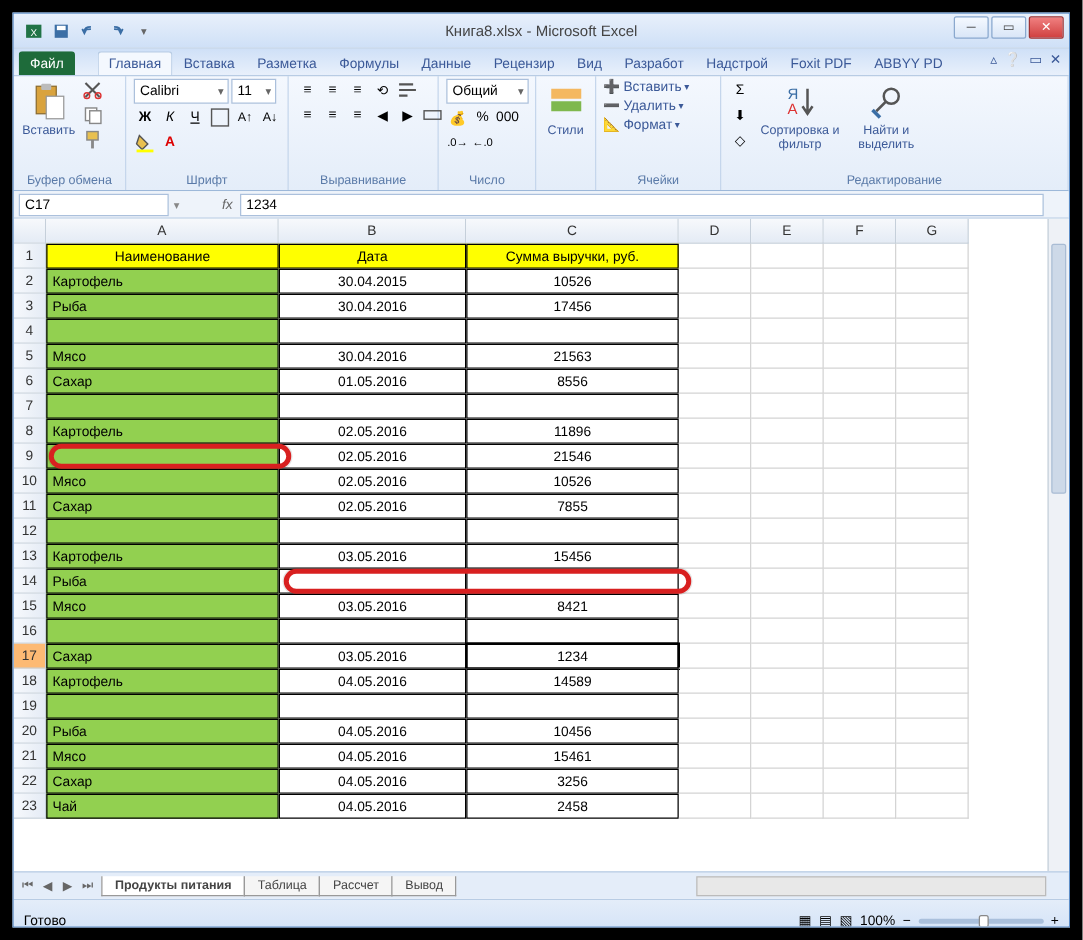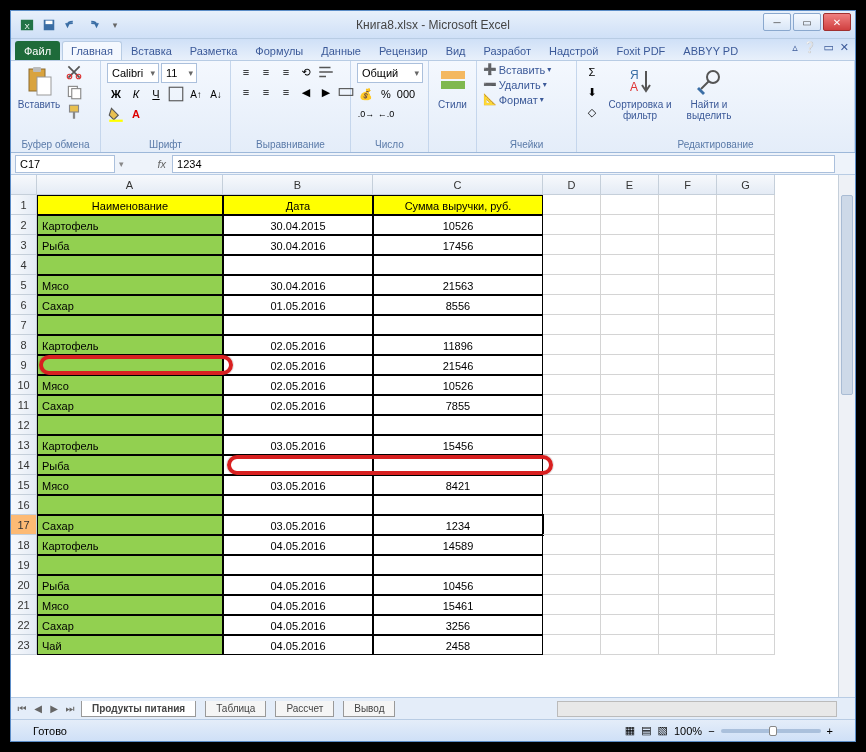--- a/index.html
+++ b/index.html
@@ -8,58 +8,58 @@
 .titlebar { height: 28px; background: linear-gradient(#e8f0fb,#cfe0f7); display: flex; align-items: center; font-size: 12px; color: #444; border-bottom: 1px solid #b8cce4; position: relative; }
 .qat { display: flex; align-items: center; gap: 2px; padding: 0 6px; }
 .qat-btn { width: 20px; height: 20px; display: flex; align-items: center; justify-content: center; border-radius: 2px; cursor: pointer; }
 .qat-btn svg { width: 14px; height: 14px; }
 .title-text { position: absolute; left: 50%; transform: translateX(-50%); font-size: 12px; }
 .win-controls { position: absolute; right: 4px; top: 2px; display: flex; gap: 2px; }
 .win-btn { width: 28px; height: 18px; border: 1px solid #8aa8ce; background: linear-gradient(#f5f9ff,#d9e6f7); border-radius: 2px; display: flex; align-items: center; justify-content: center; font-size: 10px; cursor: pointer; }
 .win-btn.close { background: linear-gradient(#f08080,#d04040); color: #fff; border-color: #a03030; }
 .ribbon-tabs { height: 22px; display: flex; align-items: flex-end; padding-left: 4px; background: linear-gradient(#cfe0f7,#e8f0fb); font-size: 11px; border-bottom: 1px solid #b8cce4; position: relative; }
 .tab { padding: 3px 8px; color: #3b5998; cursor: pointer; border: 1px solid transparent; border-bottom: none; }
-.tab.file { background: #1e6b3a; color: #fff; border-radius: 3px 3px 0 0; margin-right: 2px; }
+.tab.file { background: #1e6b3a; color: #fff; border-radius: 3px 3px 0 0; margin-right: 18px; }
 .tab.active { background: #f4f8fe; border-color: #b8cce4; border-radius: 3px 3px 0 0; }
 .ribbon-help { position: absolute; right: 6px; top: 2px; display: flex; gap: 6px; font-size: 11px; color: #3b5998; }
 .ribbon { height: 92px; background: linear-gradient(#f4f8fe,#e4edf9); display: flex; border-bottom: 1px solid #9db8d9; font-size: 11px; }
 .grp { border-right: 1px solid #c5d6ec; padding: 2px 6px 0; display: flex; flex-direction: column; justify-content: space-between; }
 .grp-label { text-align: center; font-size: 10px; color: #5a7aa8; padding: 2px 0; }
 .grp-body { flex: 1; display: flex; align-items: flex-start; gap: 4px; }
 .big-btn { width: 44px; text-align: center; font-size: 10px; color: #3b5998; cursor: pointer; }
 .big-btn .ico { width: 32px; height: 32px; margin: 2px auto; }
 .mini-col { display: flex; flex-direction: column; gap: 2px; }
 .mini-btn { width: 18px; height: 18px; display: flex; align-items: center; justify-content: center; cursor: pointer; border-radius: 2px; }
 .combo { height: 20px; border: 1px solid #abc0dc; background: #fff; font-size: 11px; padding: 0 14px 0 4px; display: flex; align-items: center; position: relative; cursor: pointer; }
 .combo::after { content: "▾"; position: absolute; right: 3px; font-size: 9px; color: #666; }
 .row3 { display: flex; flex-direction: column; gap: 2px; }
 .row3 > div { display: flex; gap: 2px; align-items: center; }
 .cells-row { display: flex; align-items: center; gap: 4px; font-size: 11px; color: #3b5998; cursor: pointer; }
 .formula-bar { height: 22px; display: flex; align-items: center; border-bottom: 1px solid #b8cce4; background: #eef3fa; font-size: 11px; }
-.name-box { width: 100px; height: 18px; margin: 0 4px; border: 1px solid #abc0dc; background: #fff; padding: 0 4px; display: flex; align-items: center; }
+.name-box { width: 120px; height: 18px; margin: 0 4px; border: 1px solid #abc0dc; background: #fff; padding: 0 4px; display: flex; align-items: center; }
 .fx-label { padding: 0 6px; font-style: italic; color: #666; }
 .formula-input { flex: 1; height: 18px; border: 1px solid #abc0dc; background: #fff; padding: 0 4px; display: flex; align-items: center; margin-right: 20px; }
 .sheet-area { position: relative; background: #fff; height: calc(100% - 28px - 22px - 92px - 22px - 22px - 22px); overflow: hidden; }
 .grid { display: grid; grid-template-columns: 26px 186px 150px 170px 58px 58px 58px 58px; font-size: 11px; }
 .hdr { background: linear-gradient(#f7f9fc,#e4ebf5); border-right: 1px solid #c5cfda; border-bottom: 1px solid #c5cfda; text-align: center; height: 20px; line-height: 20px; color: #333; cursor: pointer; }
 .rowhdr { background: linear-gradient(90deg,#f7f9fc,#e4ebf5); border-right: 1px solid #c5cfda; border-bottom: 1px solid #c5cfda; text-align: center; height: 20px; line-height: 20px; color: #333; cursor: pointer; }
 .rowhdr.sel { background: #fdba74; }
 .cell { border-right: 1px solid #d4d4d4; border-bottom: 1px solid #d4d4d4; height: 20px; line-height: 20px; padding: 0 4px; overflow: hidden; white-space: nowrap; }
 .header-cell { background: #ffff00; text-align: center; font-weight: normal; border: 1px solid #000; }
 .name-cell { background: #92d050; border: 1px solid #000; }
 .data-cell { text-align: center; border: 1px solid #000; background: #fff; }
 .active-cell { outline: 2px solid #000; outline-offset: -1px; }
 .red-oval { position: absolute; border: 4px solid #d82020; border-radius: 14px; pointer-events: none; box-shadow: 0 0 0 1px rgba(0,0,0,0.1); }
 .sheet-tabs { height: 22px; background: #e4edf9; display: flex; align-items: center; font-size: 10px; border-top: 1px solid #b8cce4; position: relative; }
 .nav-arrows { display: flex; padding: 0 4px; gap: 2px; }
 .nav-arrows span { width: 14px; text-align: center; cursor: pointer; color: #666; }
 .sheet-tab { padding: 2px 10px; background: #f5f5f5; border: 1px solid #999; border-top: none; margin-right: -1px; cursor: pointer; color: #444; }
 .sheet-tab.active { background: #fff; font-weight: bold; }
 .hscroll { position: absolute; right: 18px; bottom: 2px; width: 280px; height: 16px; background: #e8e8e8; border: 1px solid #bbb; }
-.status-bar { height: 22px; background: linear-gradient(#e4edf9,#cfe0f7); display: flex; align-items: center; font-size: 11px; padding: 0 22px; justify-content: space-between; border-top: 1px solid #b8cce4; }
+.status-bar { height: 34px; background: linear-gradient(#e4edf9,#cfe0f7); display: flex; align-items: center; font-size: 11px; padding: 0 8px; justify-content: space-between; border-top: 1px solid #b8cce4; }
 .zoom { display: flex; align-items: center; gap: 6px; }
 .zoom-slider { width: 100px; height: 4px; background: #aac0dc; position: relative; border-radius: 2px; }
 .zoom-thumb { position: absolute; left: 48px; top: -3px; width: 8px; height: 10px; background: #fff; border: 1px solid #888; border-radius: 2px; }
 .vscroll { position: absolute; right: 0; top: 0; bottom: 0; width: 17px; background: #eef1f6; border-left: 1px solid #c5cfda; }
 .vscroll-thumb { position: absolute; top: 20px; left: 2px; right: 2px; height: 200px; background: #cdd9e8; border: 1px solid #a9bcd4; border-radius: 2px; }
 </style>
 </head>
 <body>
 
 <div class="window">
@@ -141,21 +141,21 @@
               </svg>
             </div>
         </div>
       </div>
       <div class="grp-label">Буфер обмена</div>
     </div>
 
     <div class="grp" style="width:130px;">
       <div class="grp-body row3">
         <div>
-          <div class="combo" style="width:52px;">Calibri</div>
+          <div class="combo" style="width:76px;">Calibri</div>
           <div class="combo" style="width:36px;">11</div>
         </div>
         <div>
           <div class="mini-btn">
               <b>Ж</b>
             </div>
           <div class="mini-btn">
               <i>К</i>
             </div>
           <div class="mini-btn">
@@ -503,21 +503,21 @@
       </div>
   </div>
 
   <div class="sheet-tabs">
     <div class="nav-arrows">
       <span>⏮</span>
       <span>◀</span>
       <span>▶</span>
       <span>⏭</span>
     </div>
-    <div id="sheet-tab-container" style="display:flex;gap:10px;">
+    <div id="sheet-tab-container" style="display:flex;">
         <div class="sheet-tab active">Продукты питания</div>
         <div class="sheet-tab">Таблица</div>
         <div class="sheet-tab">Рассчет</div>
         <div class="sheet-tab">Вывод</div>
       </div>
     <div class="hscroll"></div>
   </div>
 
   <div class="status-bar">
     <span>Готово</span>

